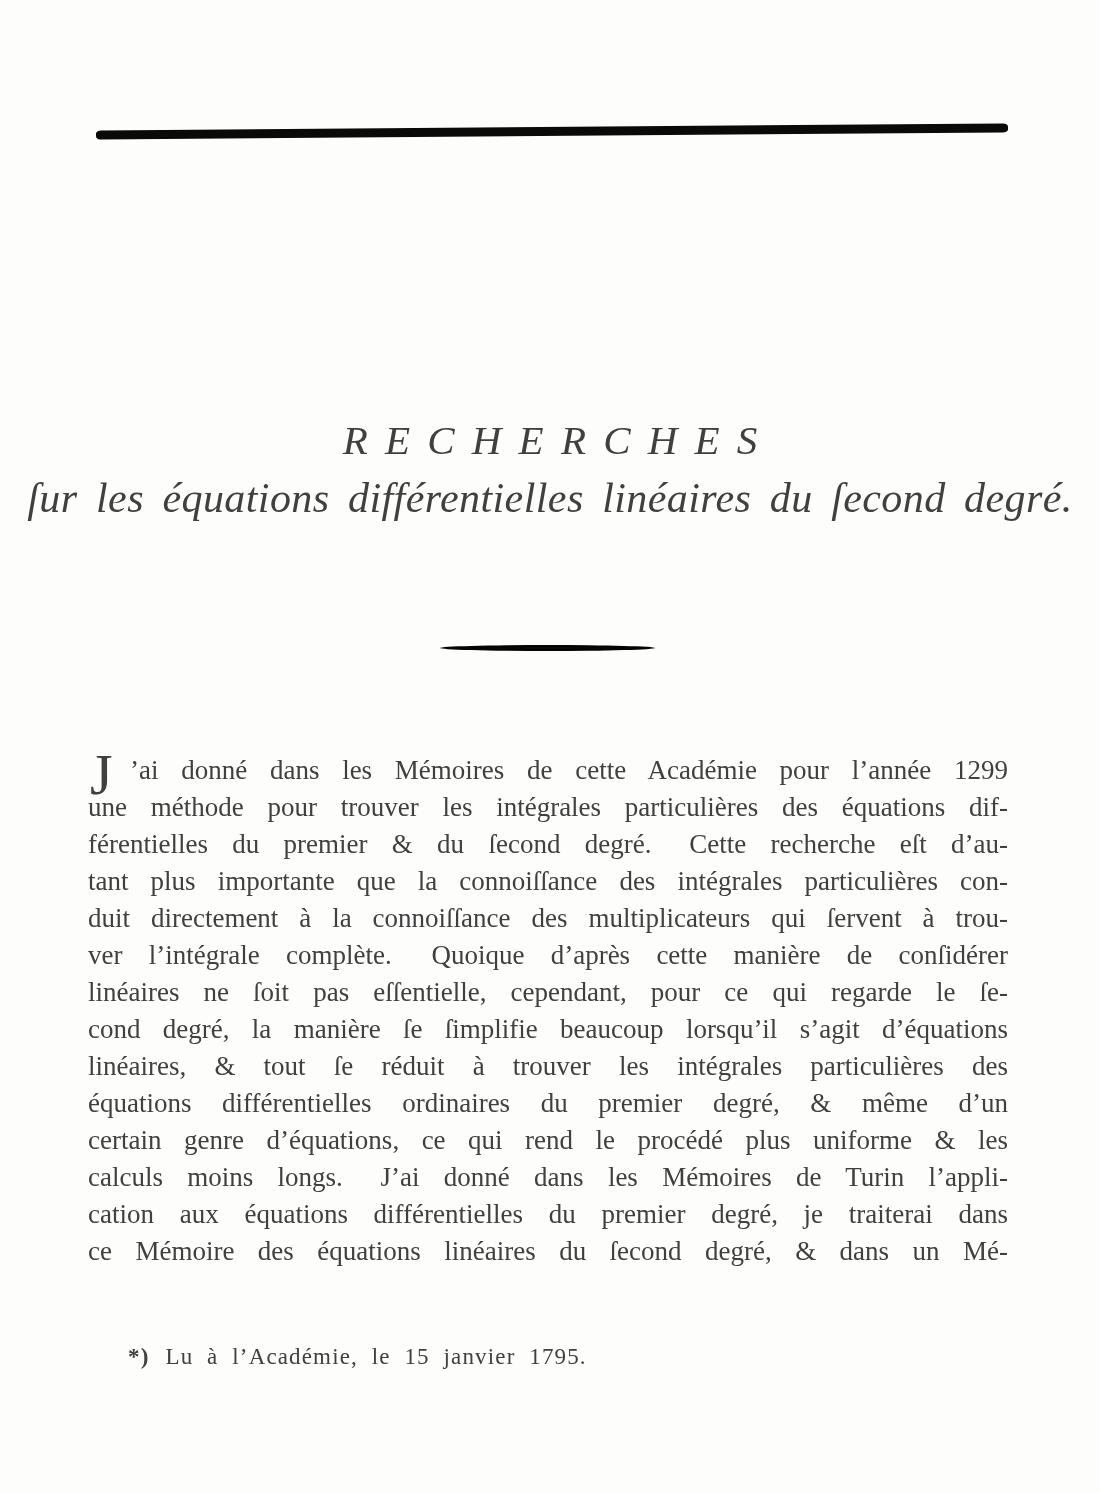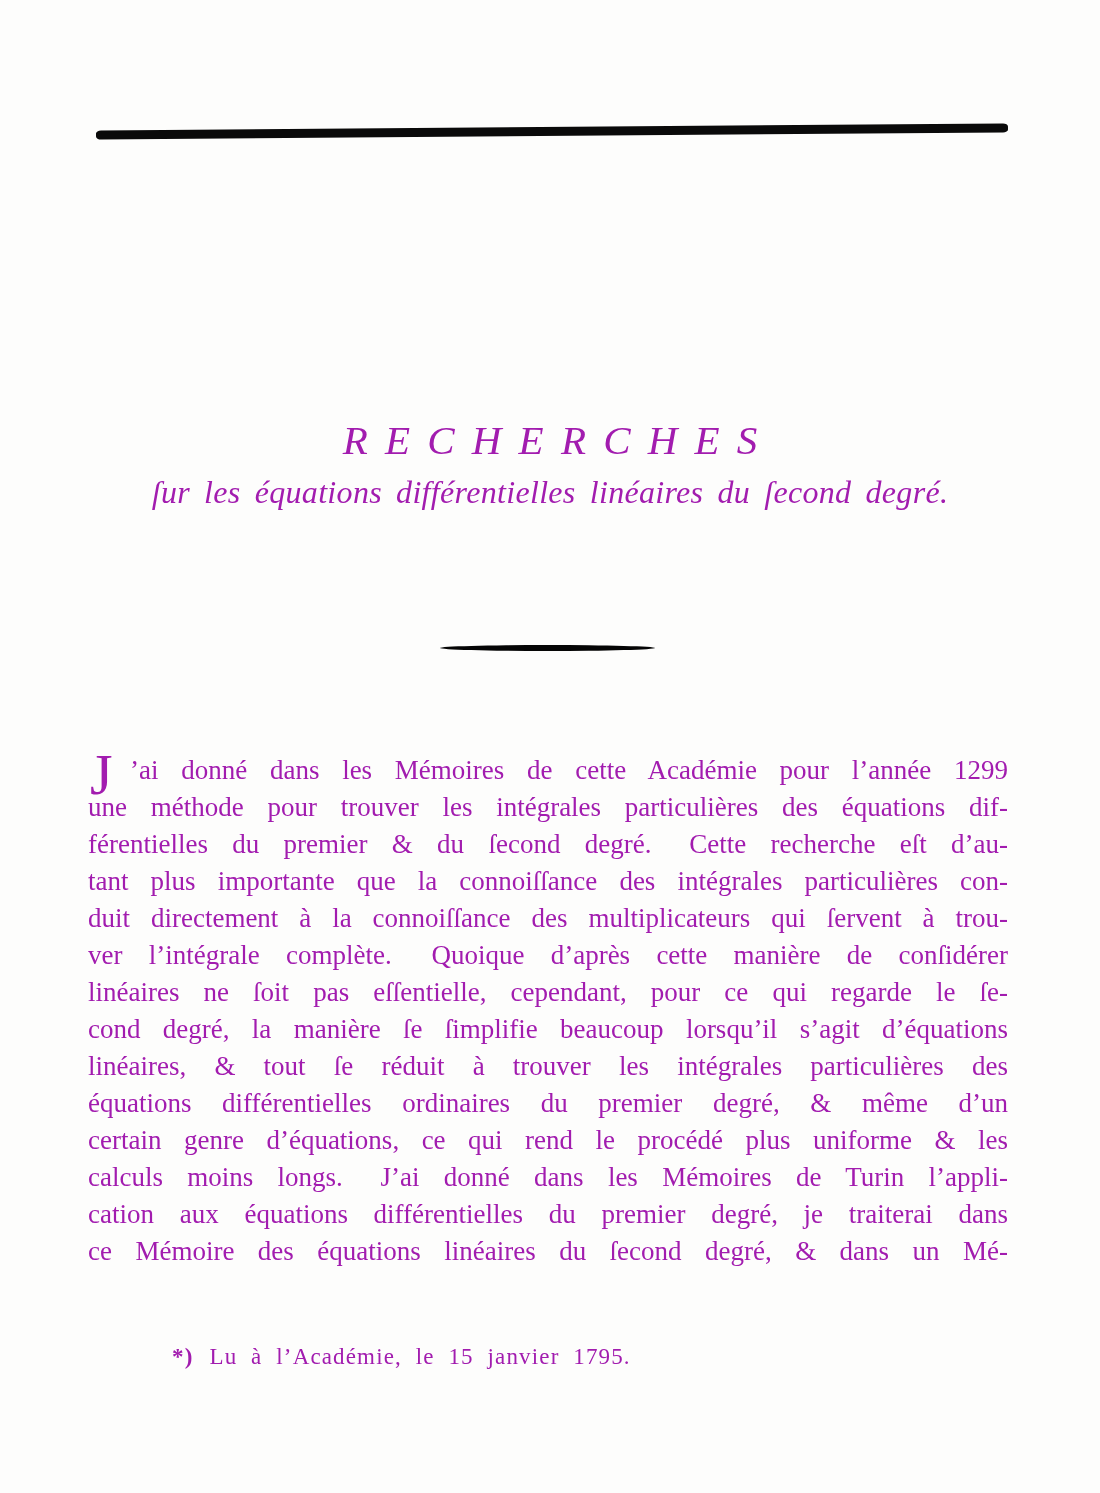--- a/index.html
+++ b/index.html
@@ -5,21 +5,21 @@
   html, body {
     margin: 0;
     padding: 0;
     background: #ffffff;
   }
   .page {
     position: relative;
     width: 1100px;
     height: 1493px;
     background: #fdfdfc;
-    color: #a21caf;
+    color: #404040;
     font-family: "Liberation Serif", "DejaVu Serif", serif;
     overflow: hidden;
   }
 
   
   .top-rule {
     position: absolute;
     left: 96px;
     top: 127px;
     width: 912px;
@@ -42,21 +42,21 @@
     white-space: nowrap;
   }
 
   .subtitle {
     position: absolute;
     top: 474px;
     left: 0;
     width: 100%;
     text-align: center;
     font-style: italic;
-    font-size: 32px;
+    font-size: 42px;
     word-spacing: 0.18em;
     letter-spacing: 0.01em;
     white-space: nowrap;
   }
 
   .byline {
     position: absolute;
     top: 551px;
     left: 0;
     width: 100%;
@@ -106,21 +106,20 @@
   }
 
   .footnote {
     position: absolute;
     left: 128px;
     top: 1344px;
     font-size: 23px;
     letter-spacing: 0.05em;
     word-spacing: 0.3em;
     white-space: nowrap;
-    margin-left: 44px;
   }
   .fn-marker {
     font-weight: bold;
     margin-right: 16px;
   }
 </style>
 </head>
 <body>
 
 <div class="page">

